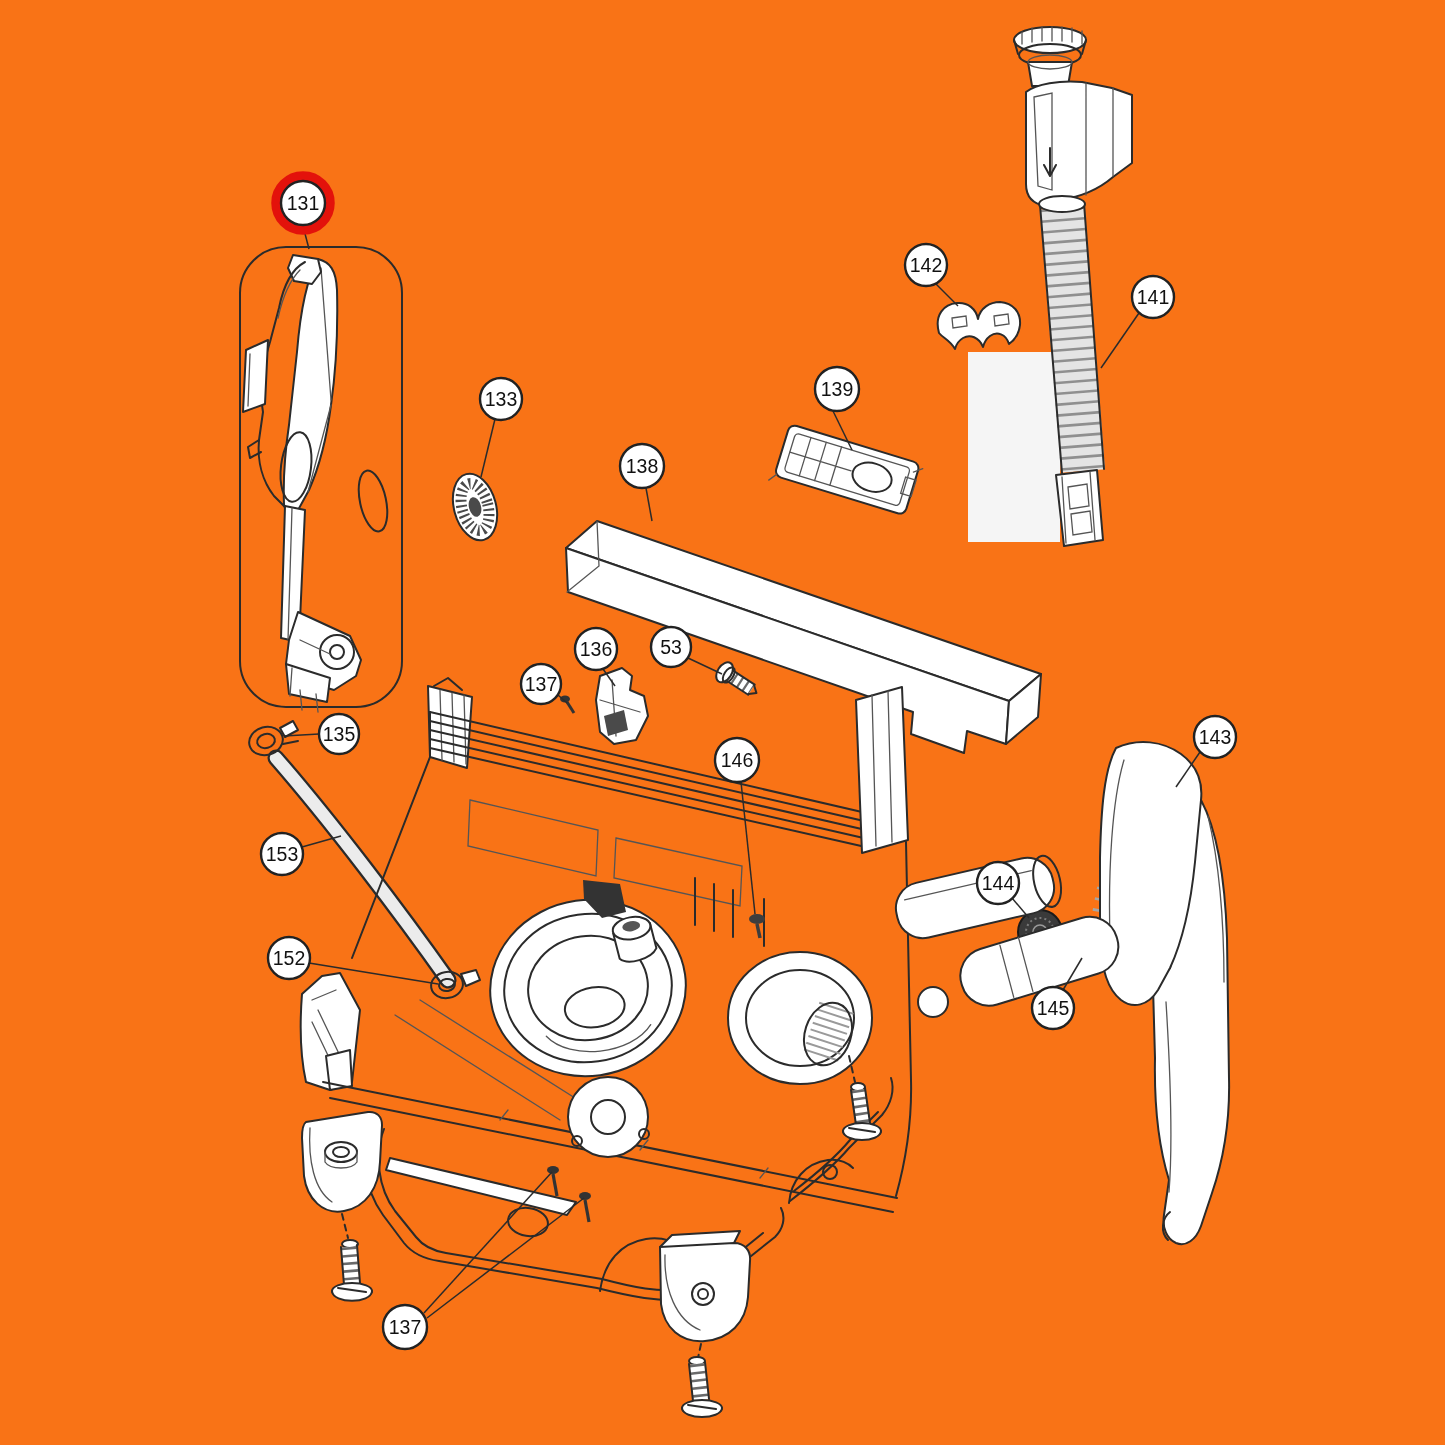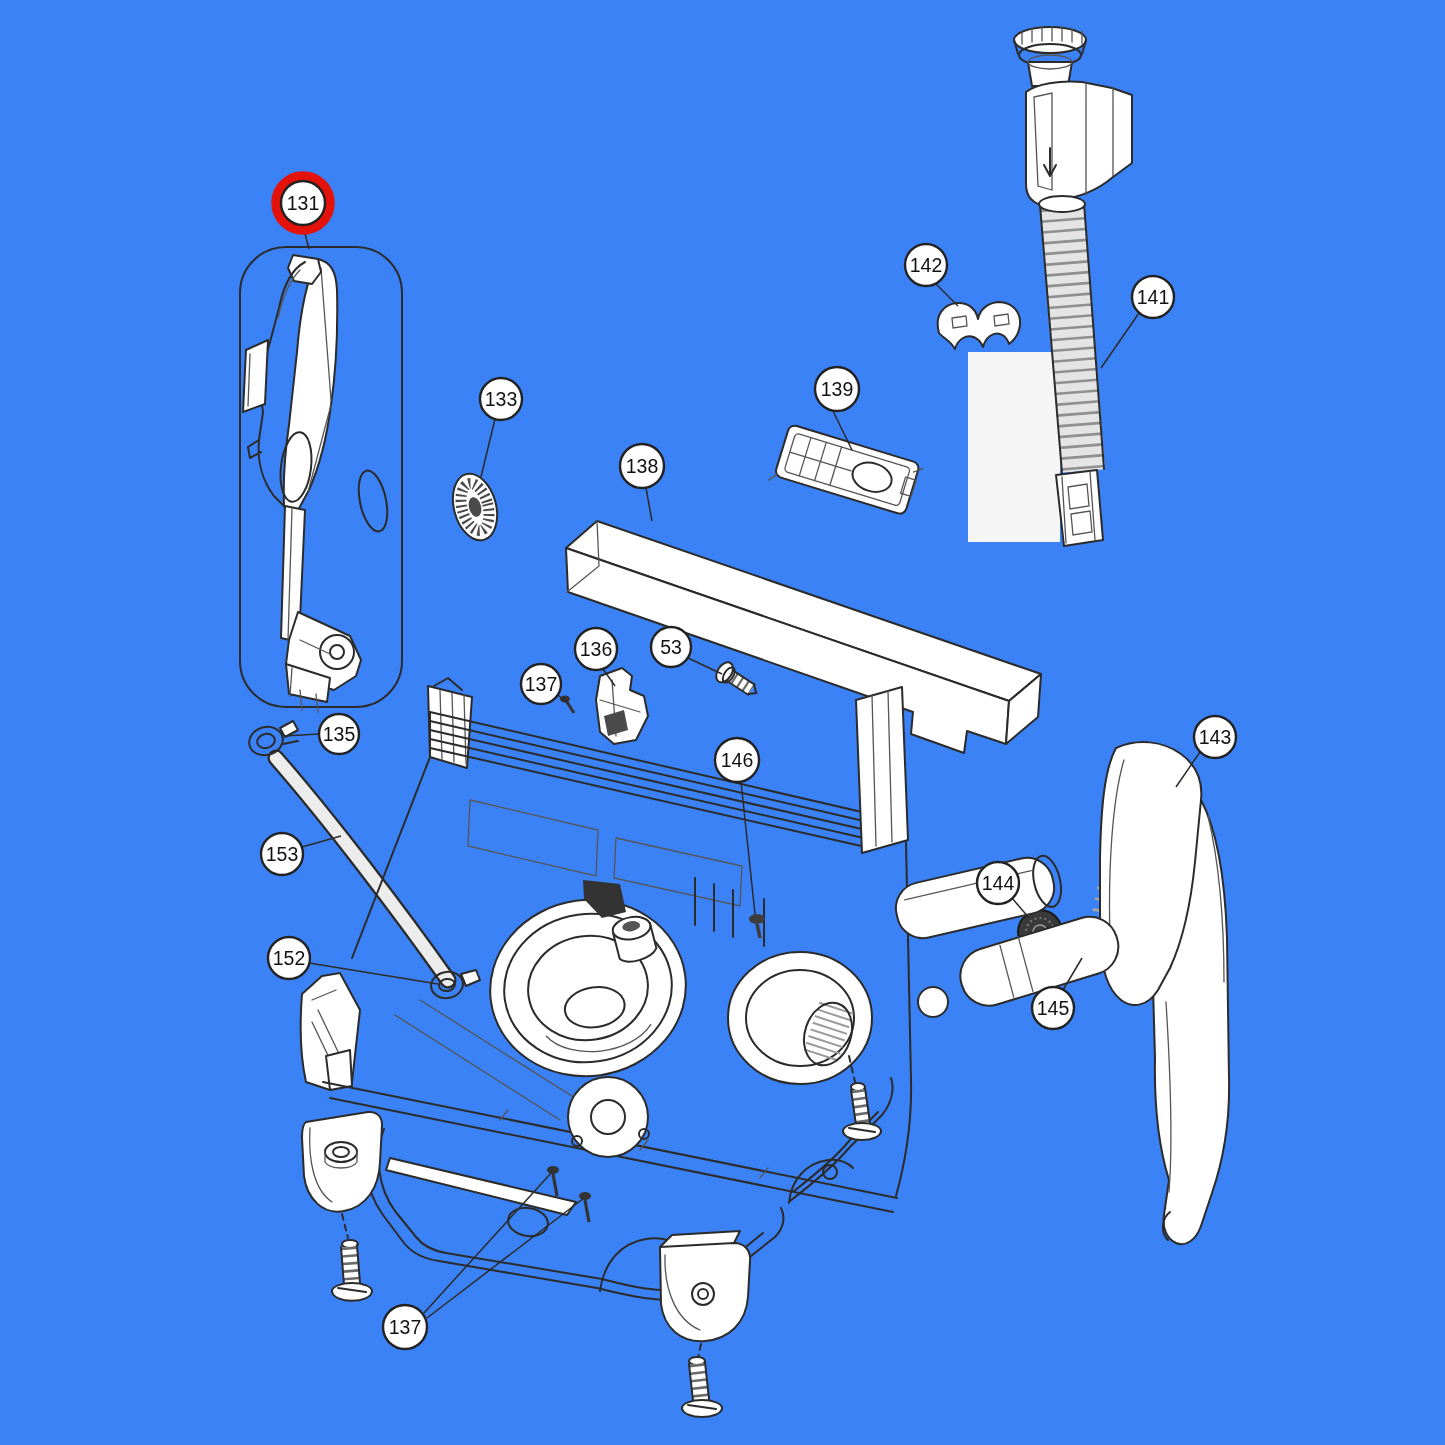--- a/index.html
+++ b/index.html
@@ -1,16 +1,16 @@
 <!DOCTYPE html>
 <html><head>
 <meta charset="utf-8">
 <style>
   html,body{margin:0;padding:0;background:#fff;}
-  .stage{position:relative;width:1445px;height:1445px;background:#3b82f6;overflow:hidden;
+  .stage{position:relative;width:1445px;height:1445px;background:#f97316;overflow:hidden;
          font-family:"Liberation Sans",sans-serif;}
   svg{position:absolute;left:0;top:0;}
   .ln{stroke:#2b2b2b;fill:none;stroke-width:2;stroke-linecap:round;stroke-linejoin:round;}
   .lnf{stroke:#2b2b2b;fill:#ffffff;stroke-width:2;stroke-linecap:round;stroke-linejoin:round;}
   .thin{stroke:#555;fill:none;stroke-width:1.3;stroke-linecap:round;}
   .callout-text{font-family:"Liberation Sans",sans-serif;}
 </style>
 </head>
 <body>
 

